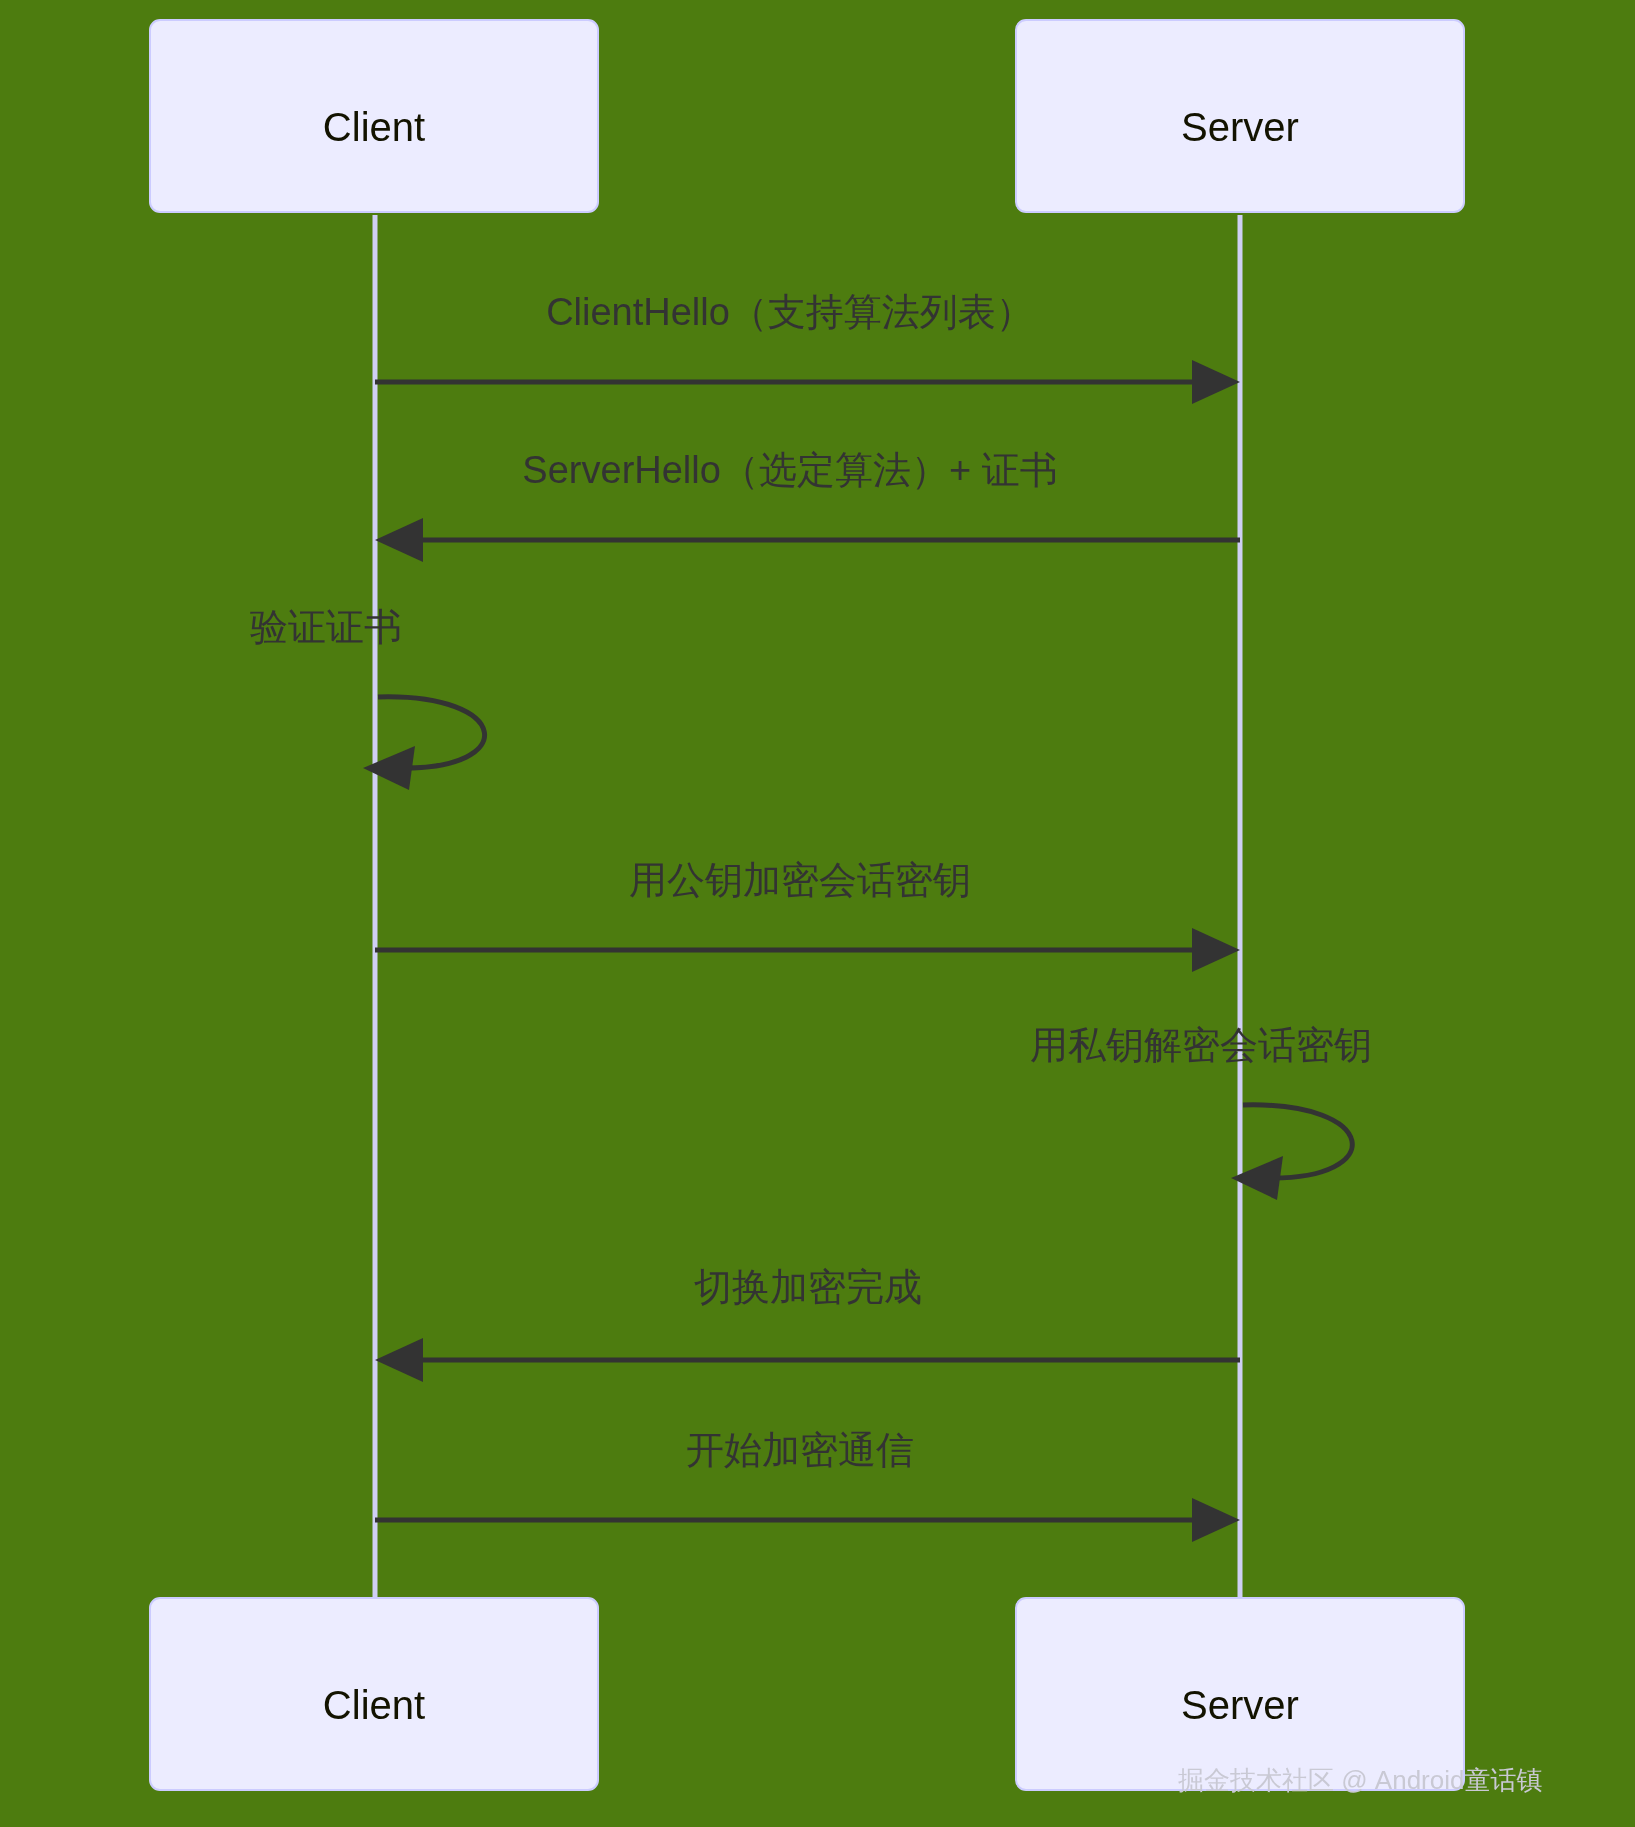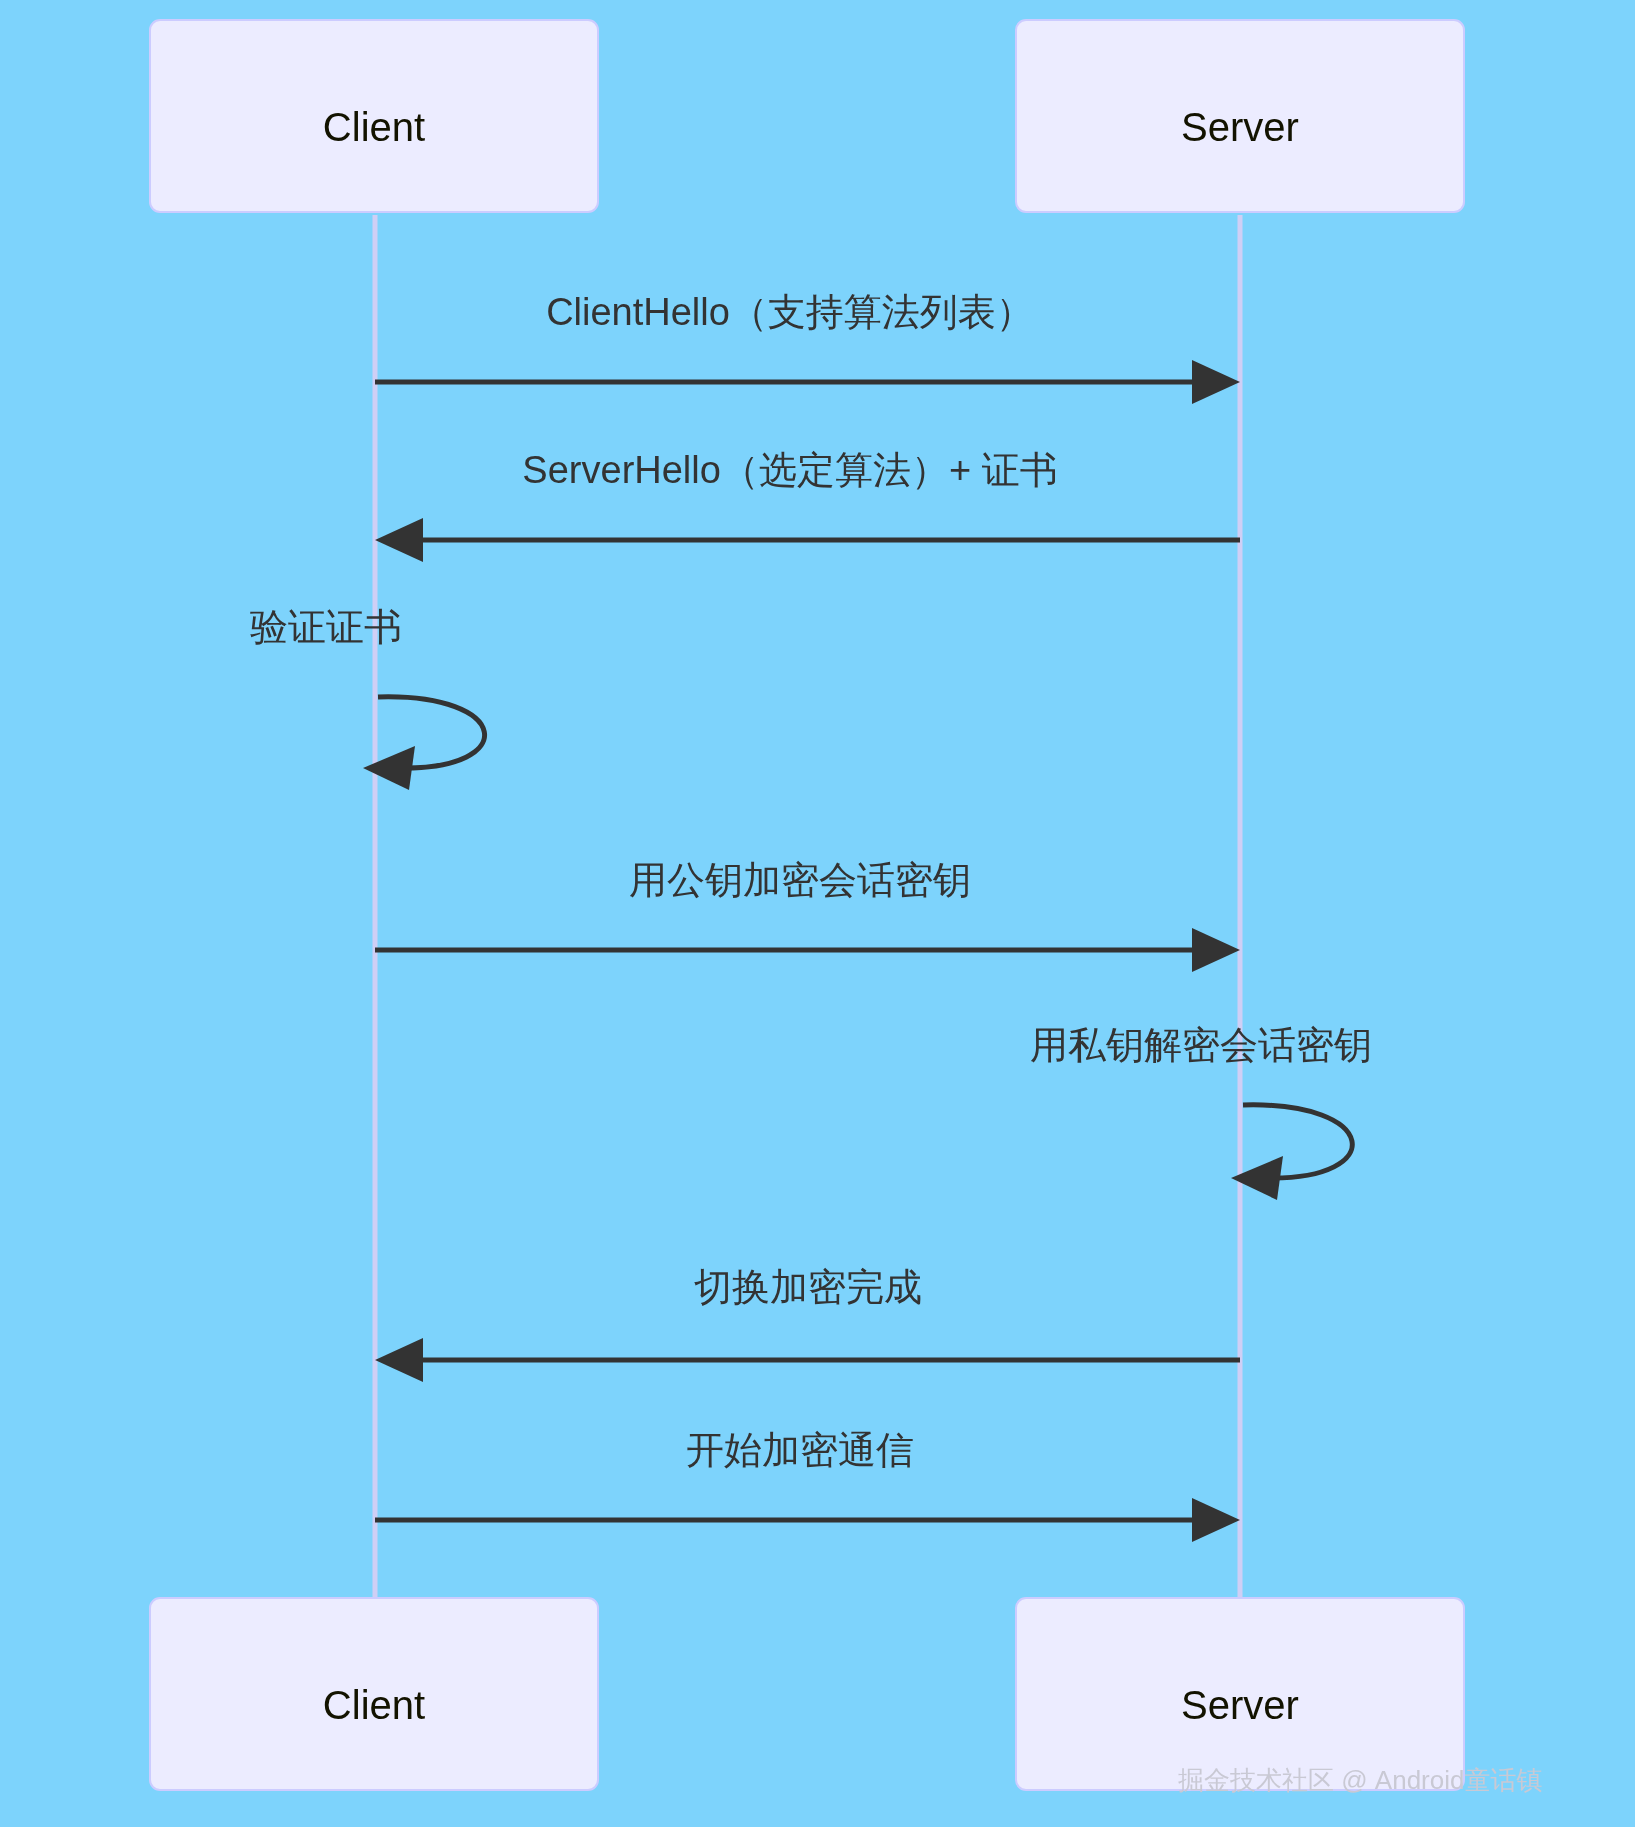--- a/index.html
+++ b/index.html
@@ -7,21 +7,21 @@
     padding: 0;
     background: #ffffff;
   }
   body {
     font-family: "Liberation Sans", "DejaVu Sans", sans-serif;
   }
   #diagram-root {
     position: relative;
     width: 1635px;
     height: 1827px;
-    background: #7dd3fc;
+    background: #4d7c0f;
     overflow: hidden;
   }
   svg#sequence-svg {
     position: absolute;
     left: 0;
     top: 0;
     width: 1635px;
     height: 1827px;
     display: block;
   }

